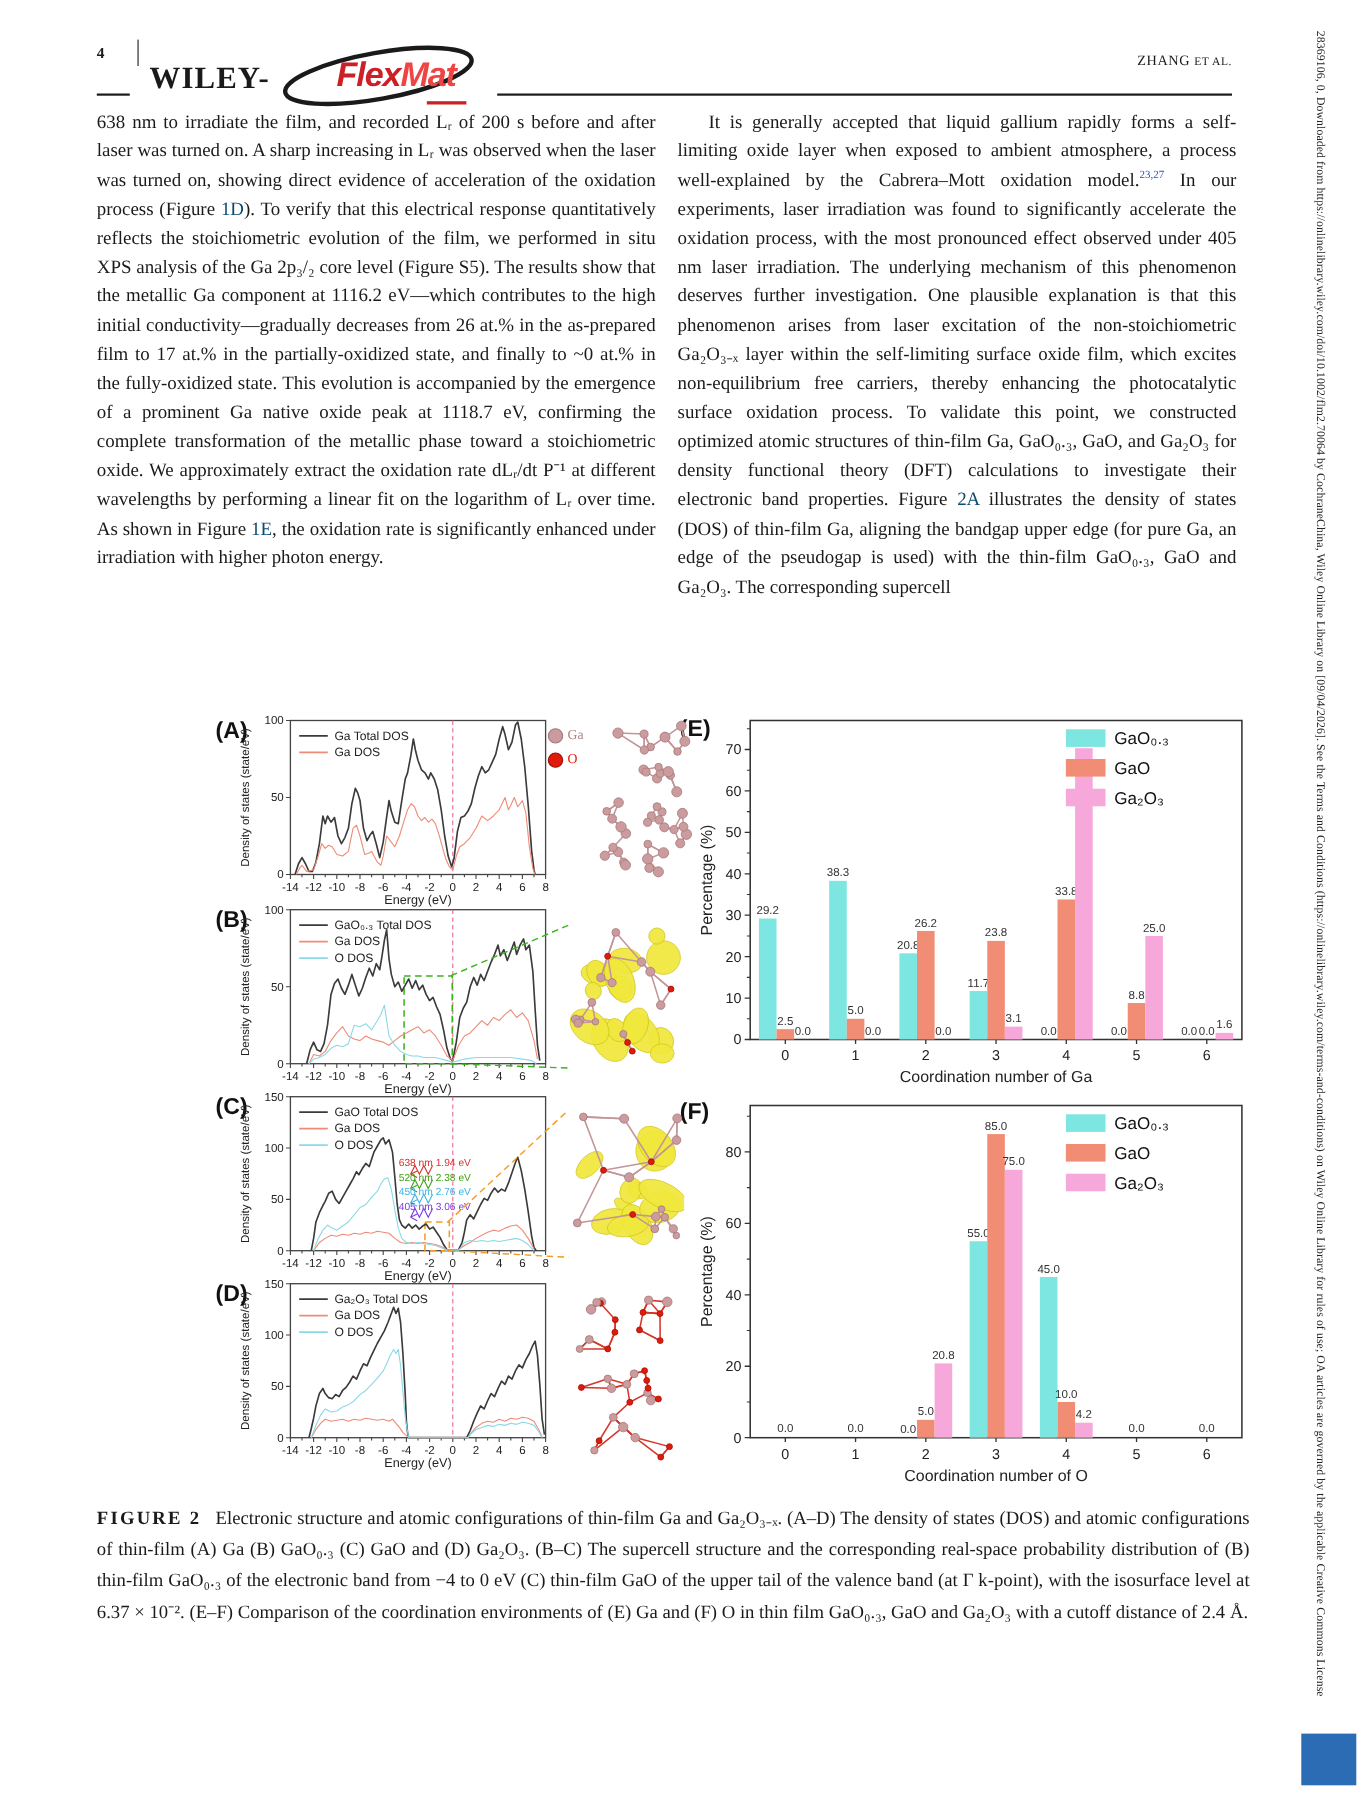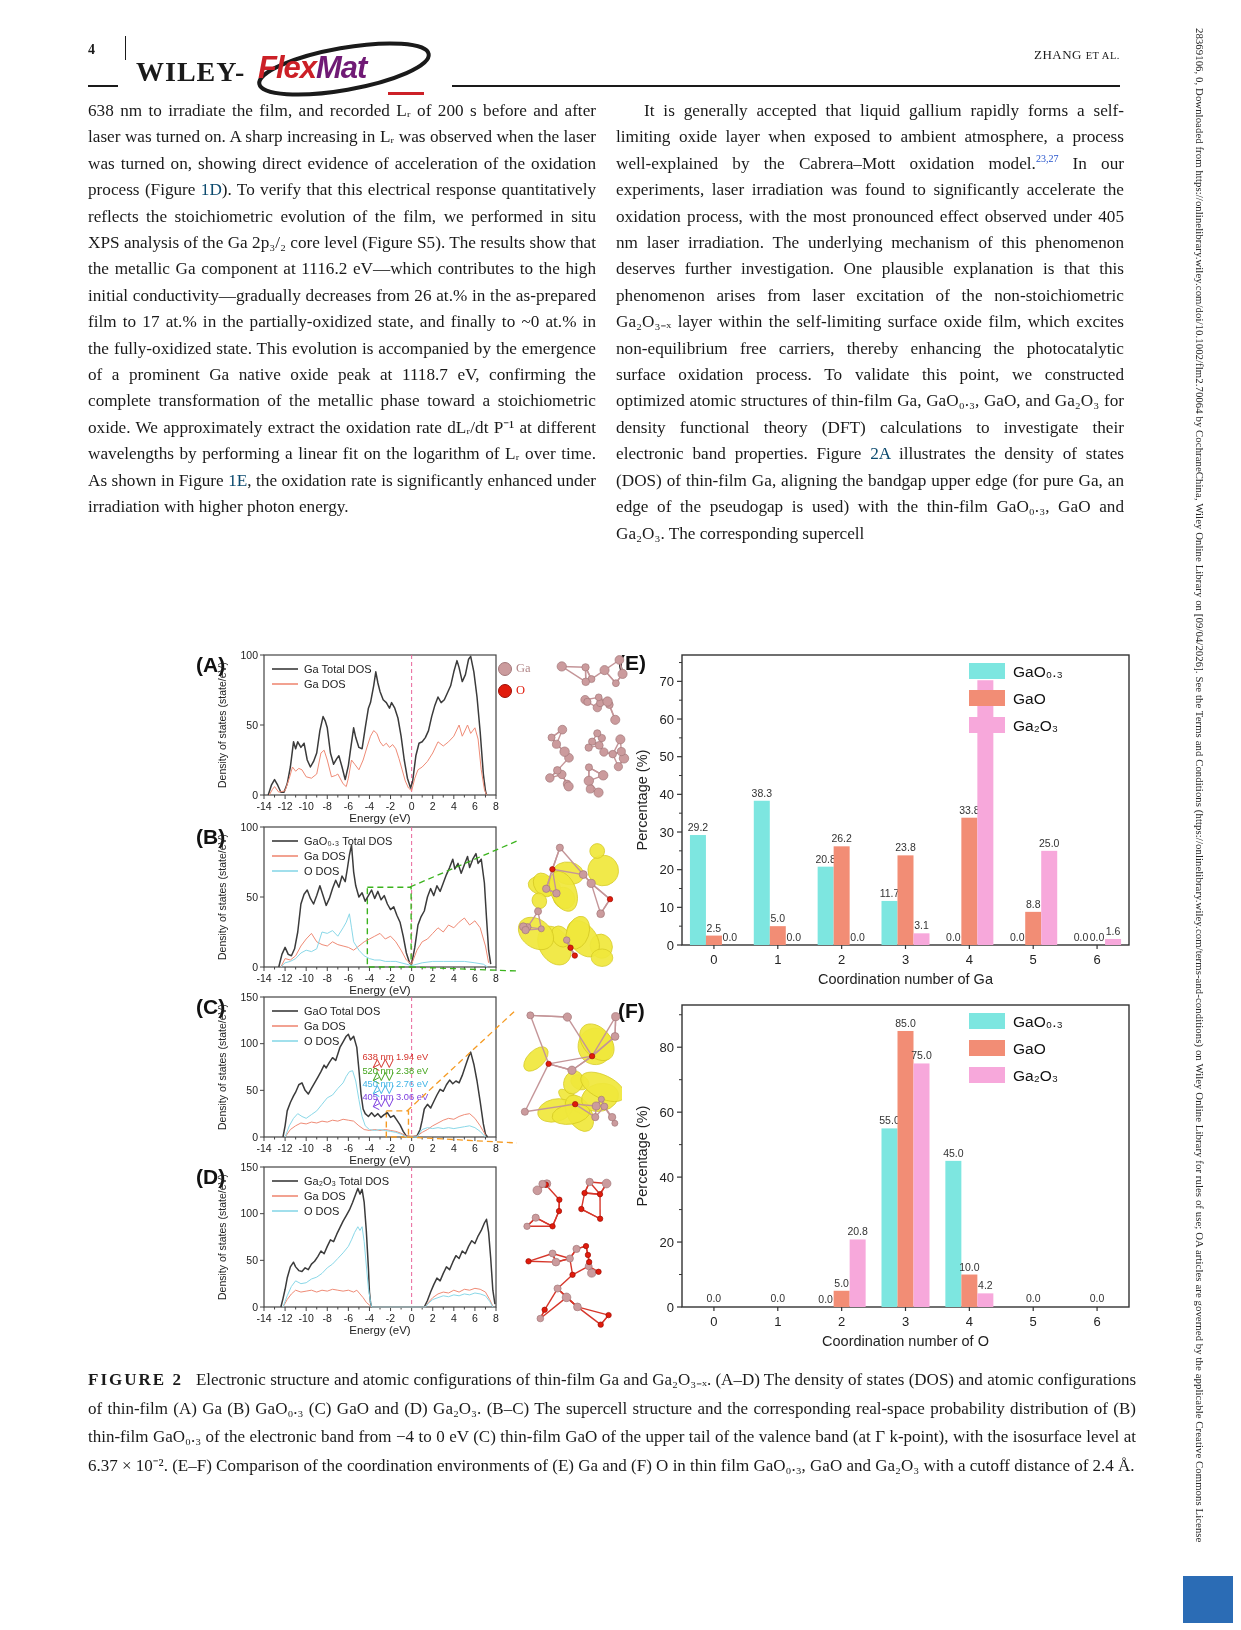--- a/index.html
+++ b/index.html
@@ -5,21 +5,21 @@
   html,body{margin:0;padding:0;background:#ffffff;}
   .page{position:relative;width:1241px;height:1630px;background:#fff;overflow:hidden;
         font-family:"Liberation Serif",serif;color:#1a1a1a;}
   .pgnum{position:absolute;left:88px;top:42px;font-size:14px;font-weight:bold;}
   .hdr-tick{position:absolute;left:125px;top:36px;height:24px;border-left:1.5px solid #1a1a1a;}
   .hdr-rule-l{position:absolute;left:88px;top:85px;width:30px;height:2px;background:#1a1a1a;}
   .hdr-rule-r{position:absolute;left:452px;top:85px;width:668px;height:2px;background:#1a1a1a;}
   .wiley{position:absolute;left:136px;top:56px;font-size:28px;font-weight:bold;letter-spacing:1px;}
   .flexmat{position:absolute;left:258px;top:50px;font-size:31px;font-weight:bold;font-style:italic;
            font-family:"Liberation Sans",sans-serif;letter-spacing:-1px;}
-  .flexmat .fx{color:#cc2027;} .flexmat .mt{color:#701a75;font-style:italic;}
+  .flexmat .fx{color:#cc2027;margin-left:48px;} .flexmat .mt{color:#ef4444;font-style:italic;}
   .swoosh{position:absolute;left:246px;top:36px;pointer-events:none;}
   .logo-bar{position:absolute;left:388px;top:92px;width:36px;height:3px;background:#cc2027;}
   .runhead{position:absolute;right:121px;top:47px;font-size:13px;letter-spacing:0.5px;}
   .runhead .sm{font-size:10.5px;}
   .col{position:absolute;top:98px;width:508px;font-size:17.2px;line-height:26.4px;
        text-align:justify;}
   .col-l{left:88px;} .col-r{left:616px;}
   .indent{display:inline-block;width:28px;}
   a.fig-link{color:#0c4a6e;text-decoration:none;}
   sup.ref{font-size:10px;vertical-align:super;line-height:0;color:#2553cc;}

